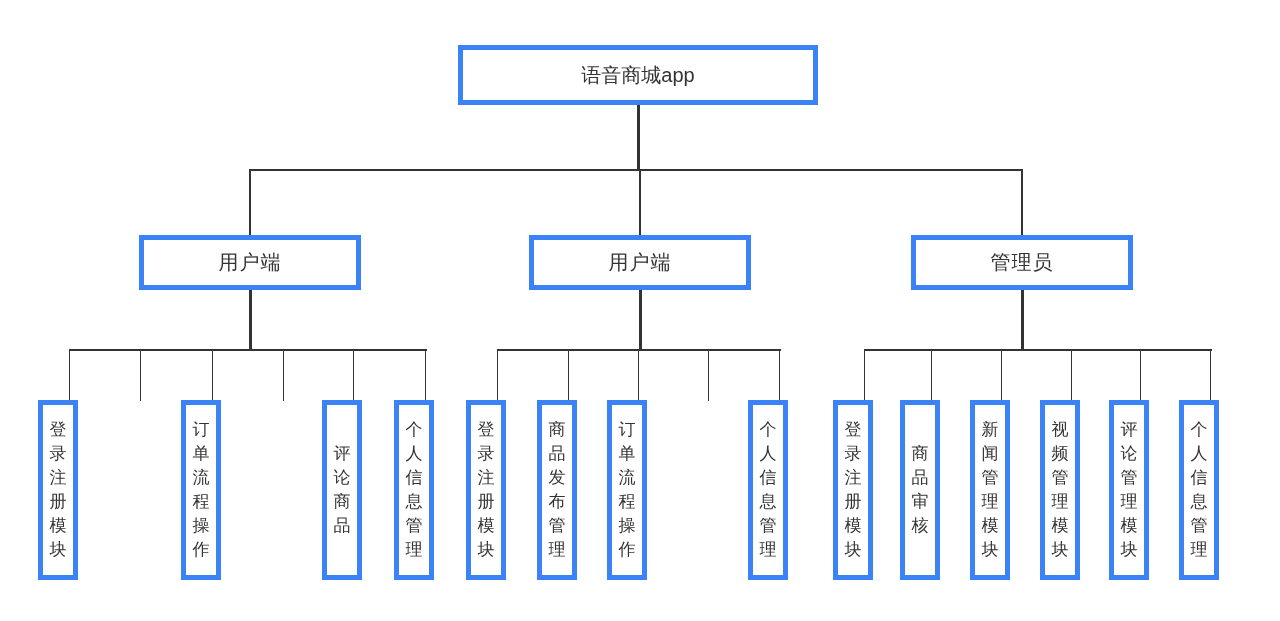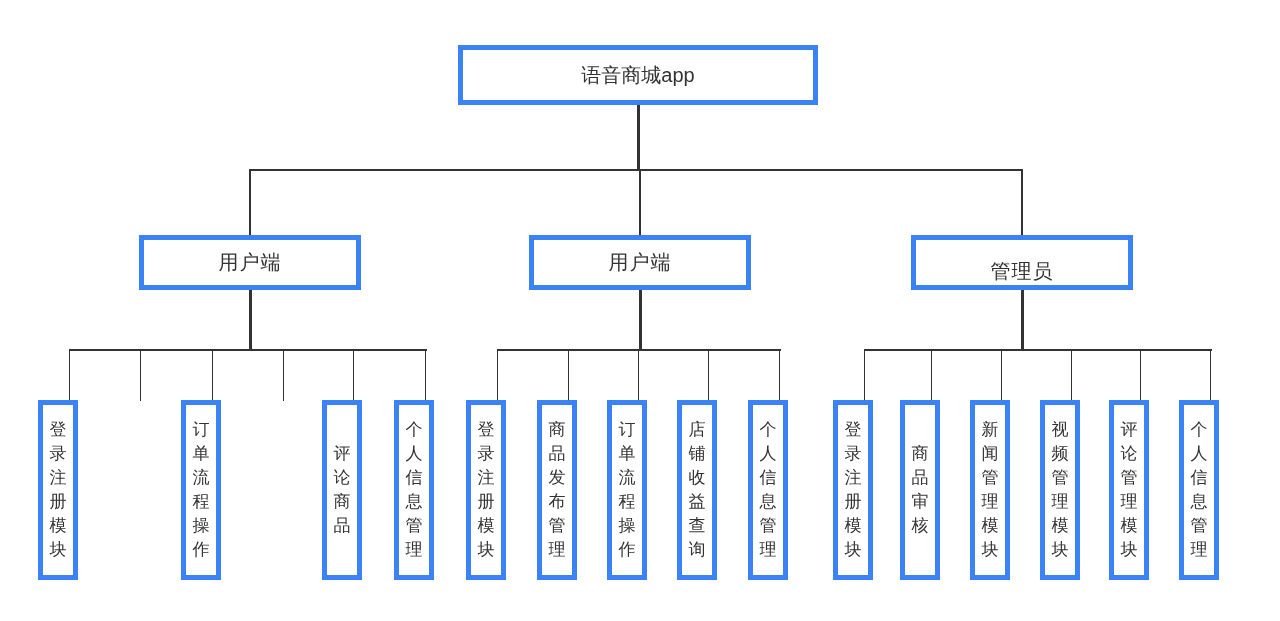--- a/index.html
+++ b/index.html
@@ -37,21 +37,21 @@
     left: 458px; top: 45px; width: 360px; height: 60px;
     font-size: 20px;
   }
   .branch-node {
     top: 235px; width: 222px; height: 55px;
     font-size: 20px;
     letter-spacing: 1px;
   }
   .branch-1 { left: 139px; }
   .branch-2 { left: 529px; }
-  .branch-3 { left: 911px; align-items: flex-end; }
+  .branch-3 { left: 911px; }
   .leaf-node {
     top: 400px; width: 40px; height: 180px;
   }
   .leaf-label {
     width: 1.25em;
     font-size: 17px;
     line-height: 24px;
     word-break: break-all;
     text-align: center;
     letter-spacing: 0;
@@ -148,23 +148,20 @@
 
   <div class="node leaf-node g2-l1">
     <span class="leaf-label">登录注册模块</span>
   </div>
   <div class="node leaf-node g2-l2">
     <span class="leaf-label">商品发布管理</span>
   </div>
   <div class="node leaf-node g2-l3">
     <span class="leaf-label">订单流程操作</span>
   </div>
-  <div class="node leaf-node g2-l4">
-    <span class="leaf-label">店铺收益查询</span>
-  </div>
   <div class="node leaf-node g2-l5">
     <span class="leaf-label">个人信息管理</span>
   </div>
 
   <div class="node leaf-node g3-l1">
     <span class="leaf-label">登录注册模块</span>
   </div>
   <div class="node leaf-node g3-l2">
     <span class="leaf-label">商品审核</span>
   </div>

